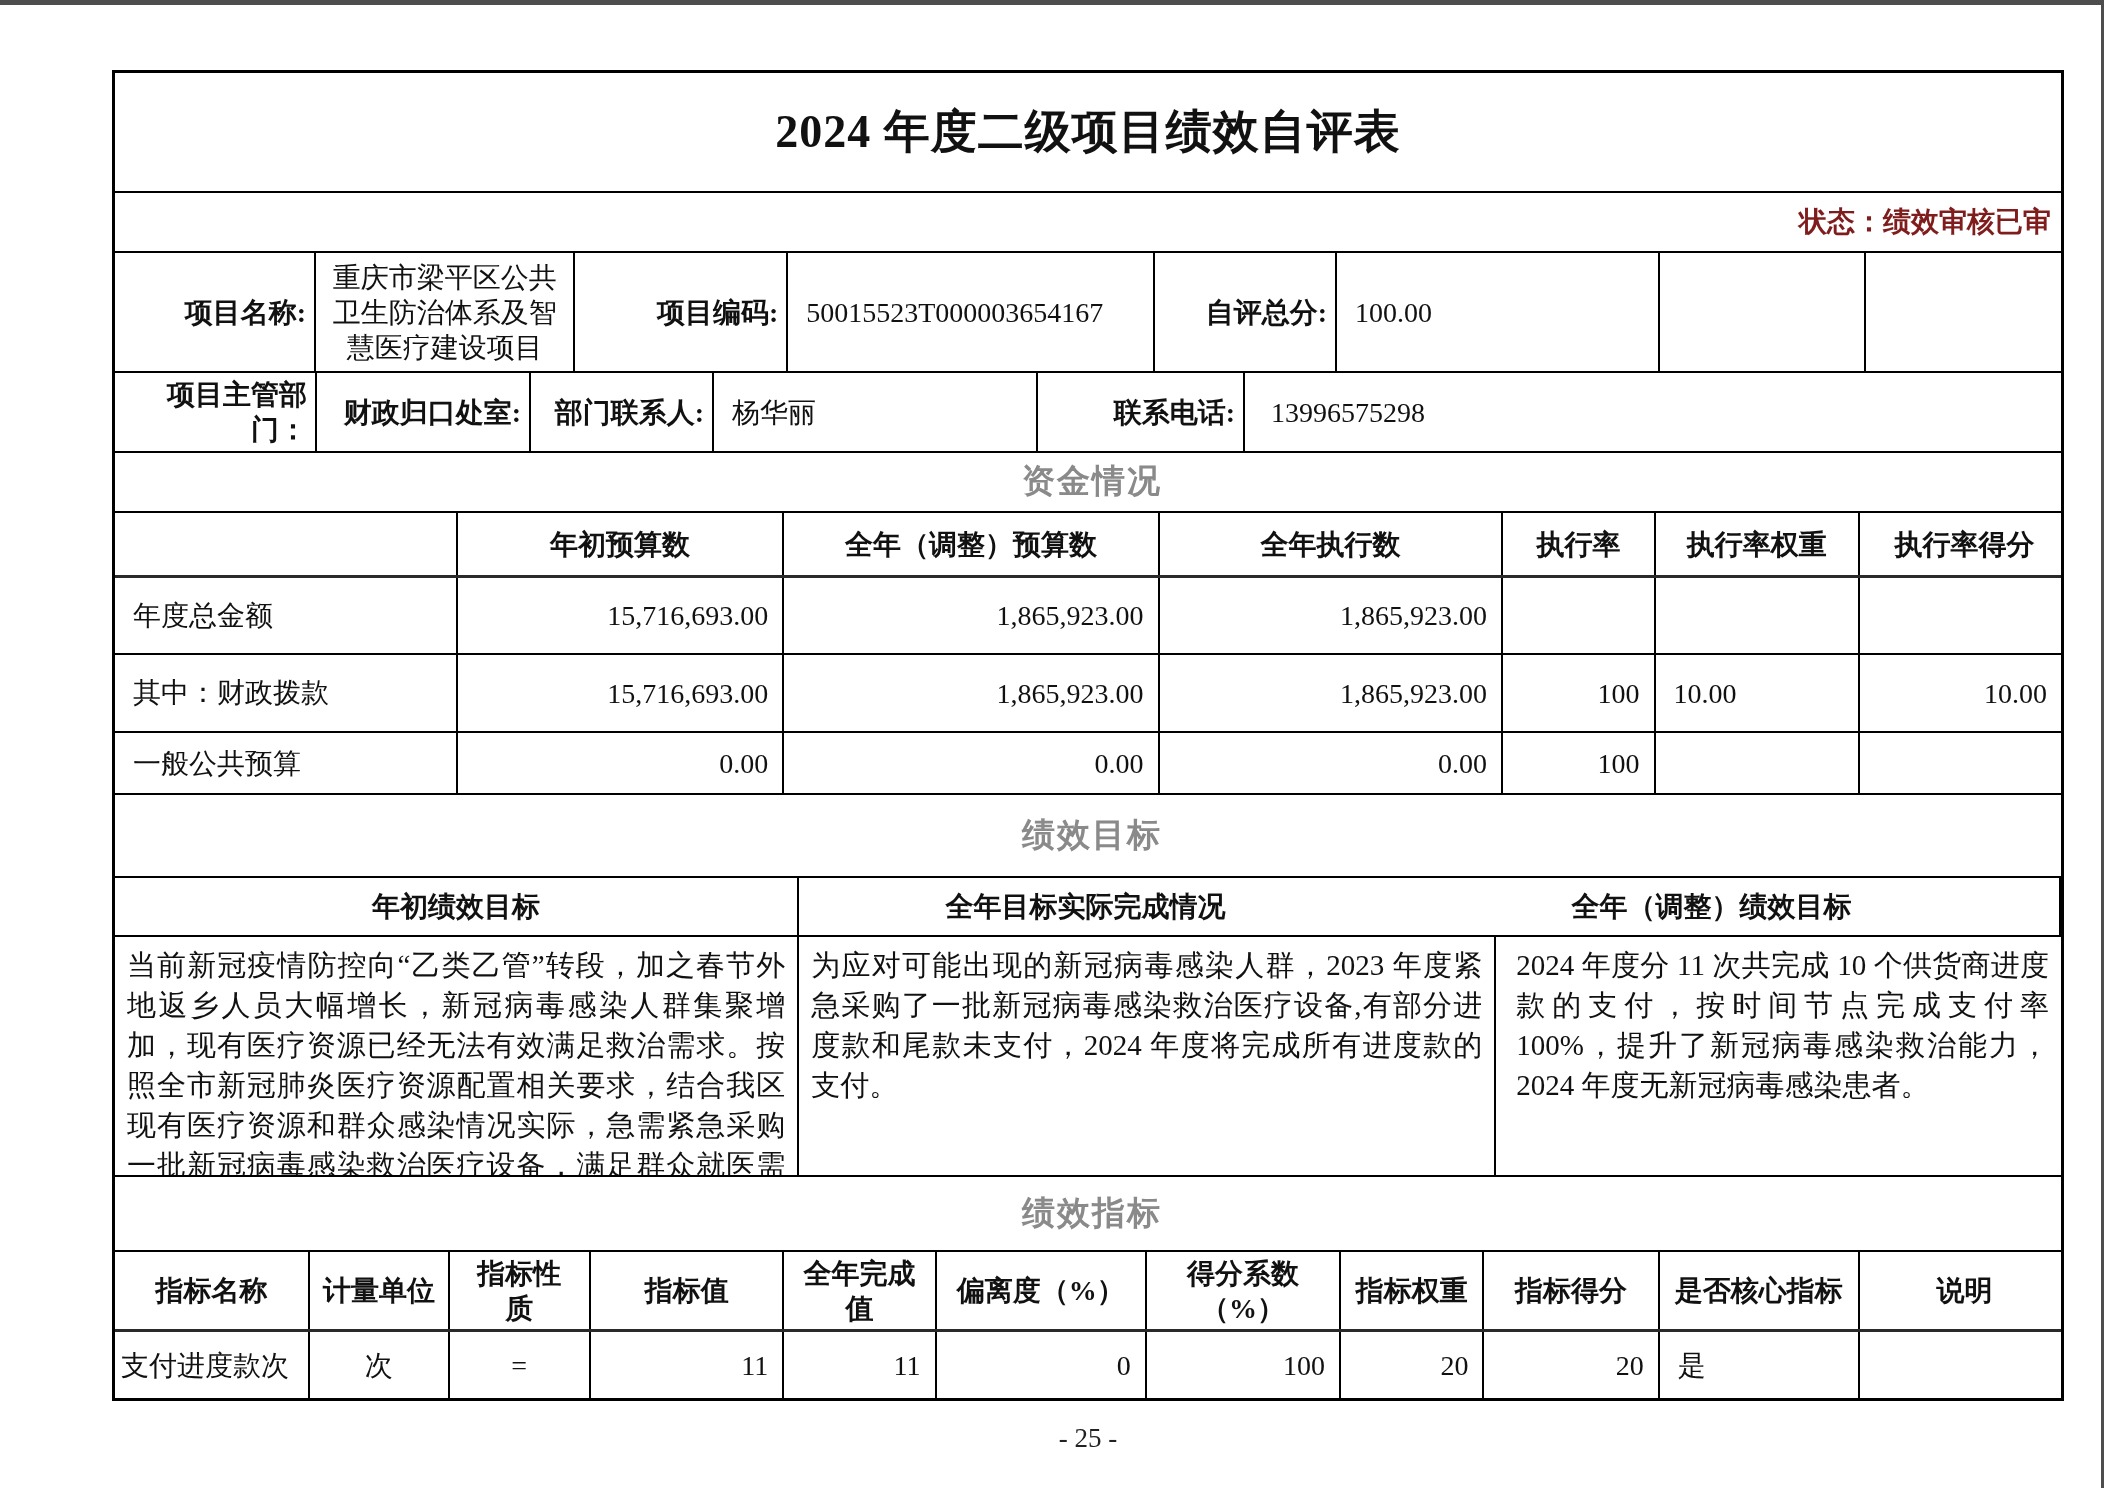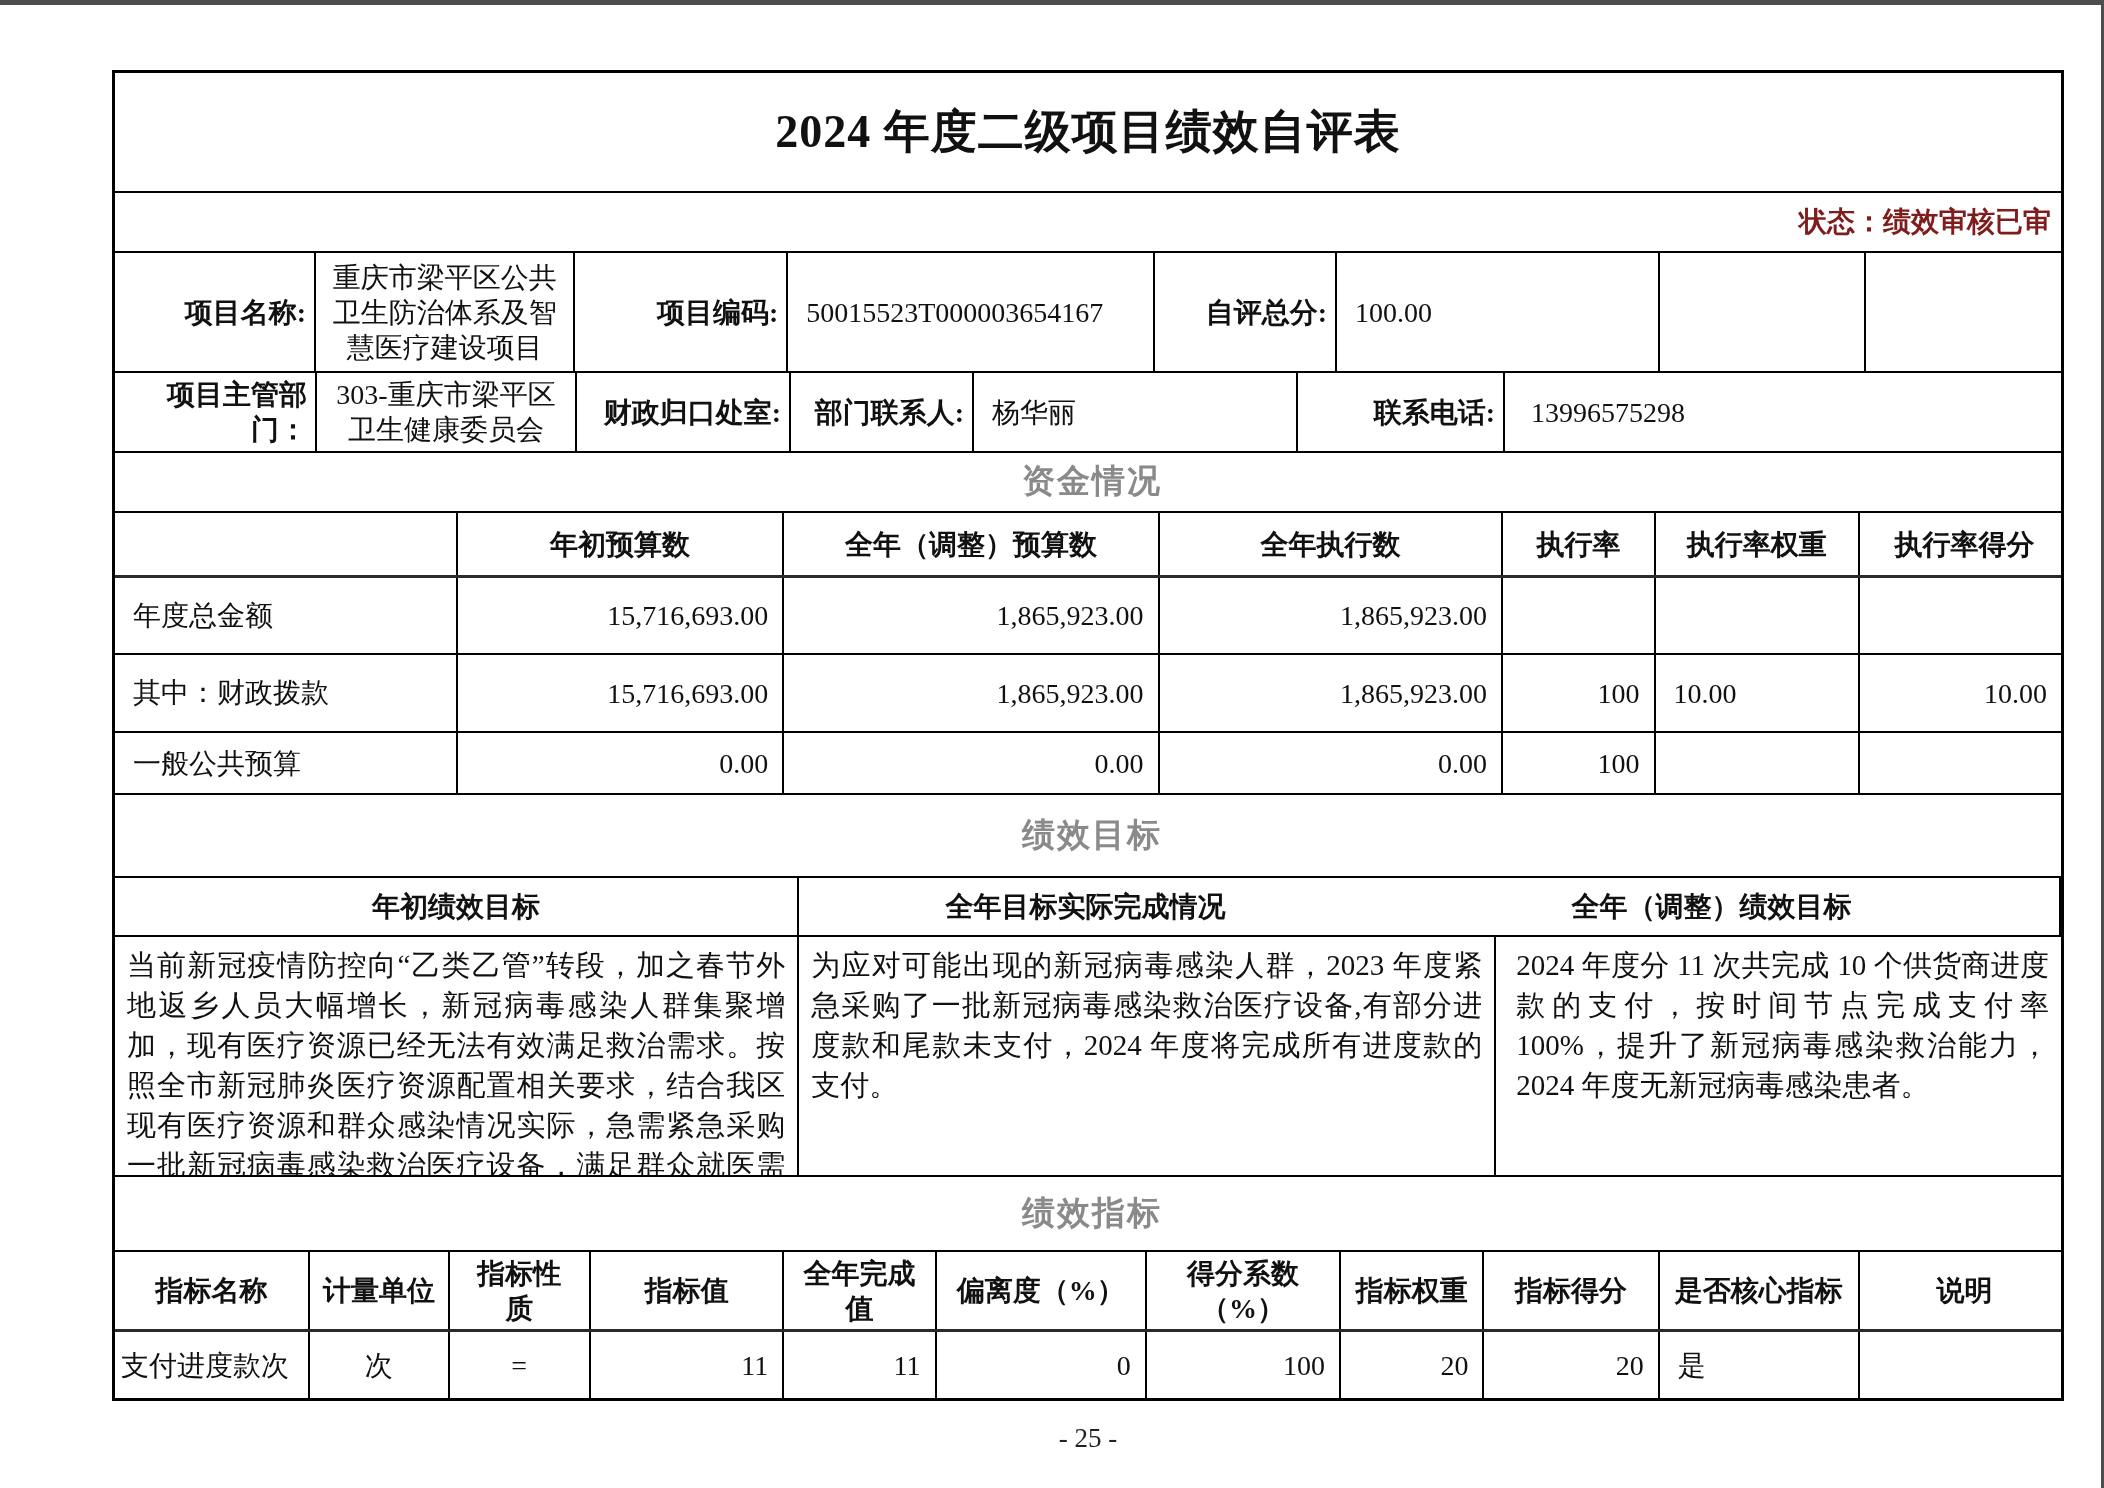--- a/index.html
+++ b/index.html
@@ -55,21 +55,20 @@
       <div class="c lab" style="width:214px">项目编码:</div>
       <div class="c val" style="width:368px">50015523T000003654167</div>
       <div class="c lab" style="width:183px">自评总分:</div>
       <div class="c val" style="width:324px">100.00</div>
       <div class="c" style="width:207px"></div>
       <div class="c last" style="width:188px"></div>
     </div>
 
     <div class="r" style="height:80px">
       <div class="c lab" style="width:202px">项目主管部门：</div>
-      <div class="c vctr" style="width:260px">303-重庆市梁平区卫生健康委员会</div>
       <div class="c lab" style="width:214px">财政归口处室:</div>
       <div class="c lab" style="width:183px">部门联系人:</div>
       <div class="c val" style="width:324px">杨华丽</div>
       <div class="c lab" style="width:207px">联系电话:</div>
       <div class="c val last" style="width:188px">13996575298</div>
     </div>
 
     <div class="r" style="height:60px">
       <div class="c band last" style="width:1946px">资金情况</div>
     </div>

